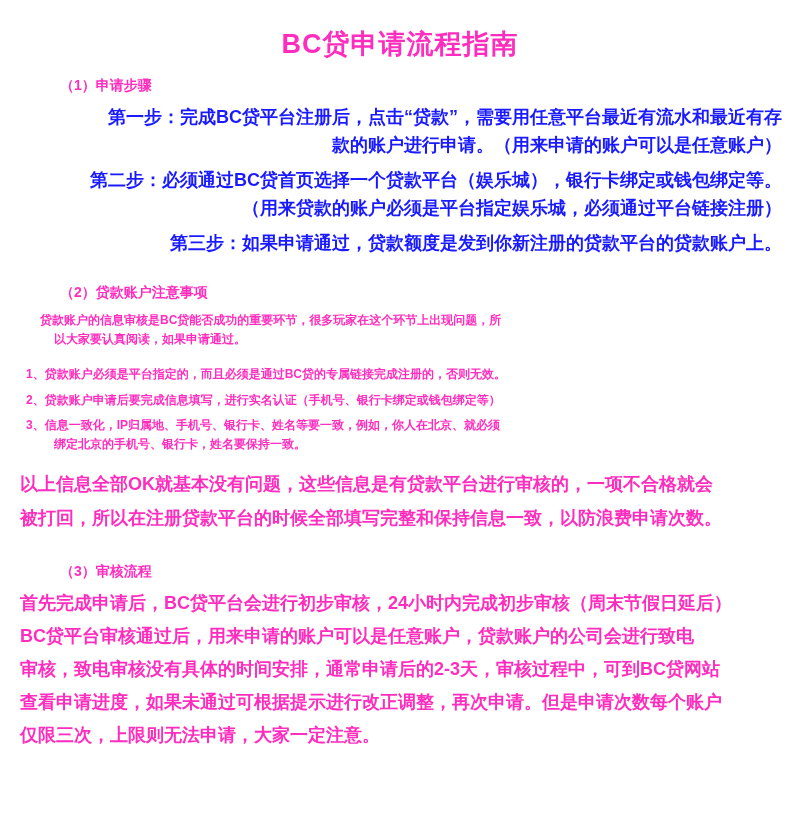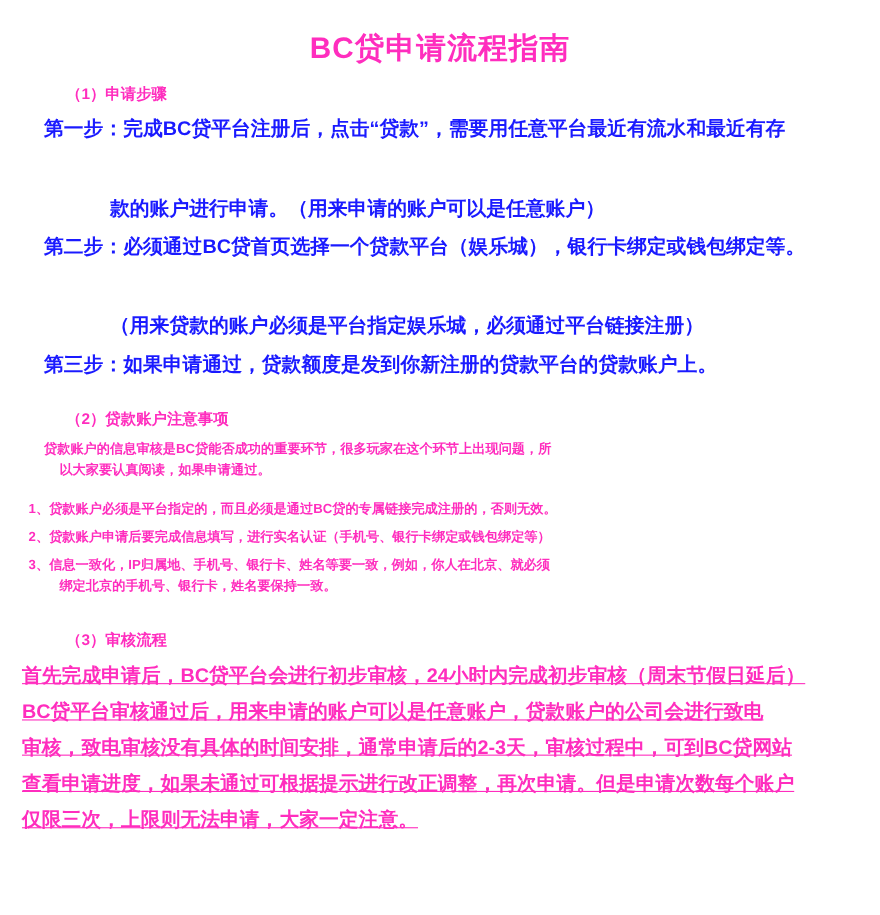--- a/index.html
+++ b/index.html
@@ -42,25 +42,25 @@
     font-size: 18px;
     line-height: 1.55;
     margin: 0 0 10px 0;
   }
   .blue-block p {
     margin: 0 0 7px 0;
     text-indent: 0;
   }
   .step {
     padding-left: 22px;
+    text-align: right;
   }
   .step .cont {
     display: block;
     padding-left: 60px;
-    margin-top: 44px;
   }
   .pink-block {
     color: #ff2dbe;
     font-weight: bold;
     font-size: 12px;
     line-height: 1.6;
     margin: 0;
   }
   .pink-block p {
     margin: 0 0 6px 0;
@@ -89,21 +89,21 @@
   }
   .summary p { margin: 0 0 5px 0; }
   .flow {
     color: #ff2dbe;
     font-weight: bold;
     font-size: 18px;
     line-height: 1.6;
     margin: 0;
     padding-left: 2px;
   }
-  .flow p { margin: 0 0 4px 0; text-decoration: underline; }
+  .flow p { margin: 0 0 4px 0; }
   .spacer-sm { height: 10px; }
   .spacer-md { height: 18px; }
 </style>
 </head>
 <body>
 
 <div class="page">
 
   <div class="title">BC贷申请流程指南</div>
 
@@ -140,20 +140,24 @@
     </p>
     <p class="num-item">
       <span>2、贷款账户申请后要完成信息填写，进行实名认证（手机号、银行卡绑定或钱包绑定等）</span>
     </p>
     <p class="num-item">
       <span>3、信息一致化，IP归属地、手机号、银行卡、姓名等要一致，例如，你人在北京、就必须</span>
       <span class="cont">绑定北京的手机号、银行卡，姓名要保持一致。</span>
     </p>
   </div>
 
+  <div class="summary">
+    <p>以上信息全部OK就基本没有问题，这些信息是有贷款平台进行审核的，一项不合格就会</p>
+    <p>被打回，所以在注册贷款平台的时候全部填写完整和保持信息一致，以防浪费申请次数。</p>
+  </div>
 
   <div class="spacer-md"></div>
 
   <div class="sec-head">（3）审核流程</div>
 
   <div class="flow">
     <p>首先完成申请后，BC贷平台会进行初步审核，24小时内完成初步审核（周末节假日延后）</p>
     <p>BC贷平台审核通过后，用来申请的账户可以是任意账户，贷款账户的公司会进行致电</p>
     <p>审核，致电审核没有具体的时间安排，通常申请后的2-3天，审核过程中，可到BC贷网站</p>
     <p>查看申请进度，如果未通过可根据提示进行改正调整，再次申请。但是申请次数每个账户</p>

